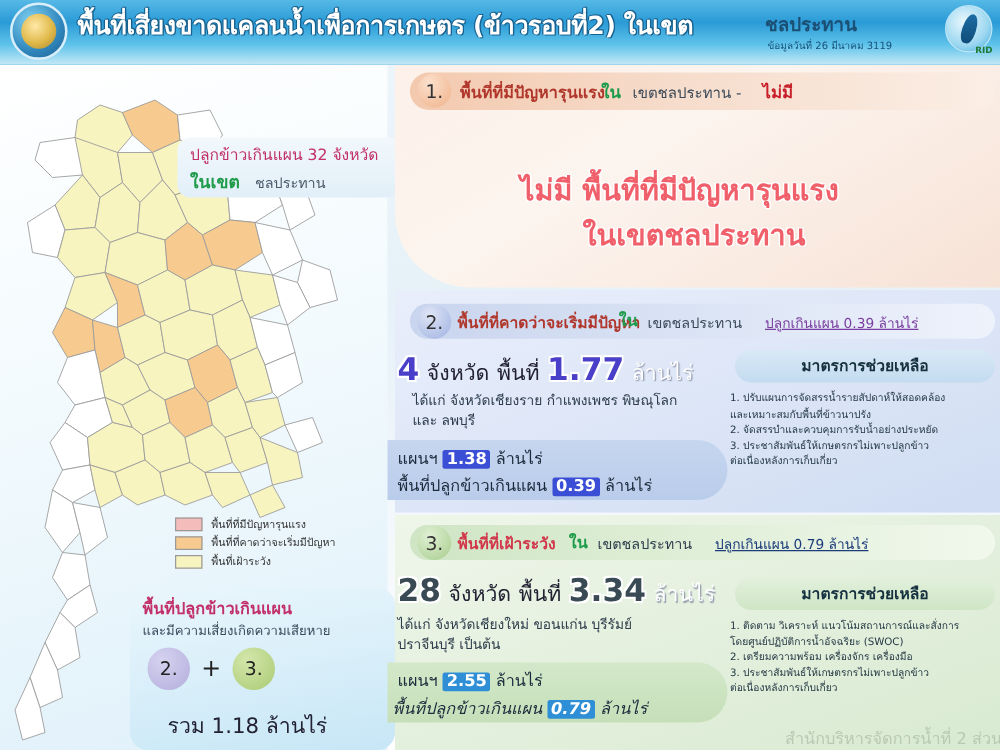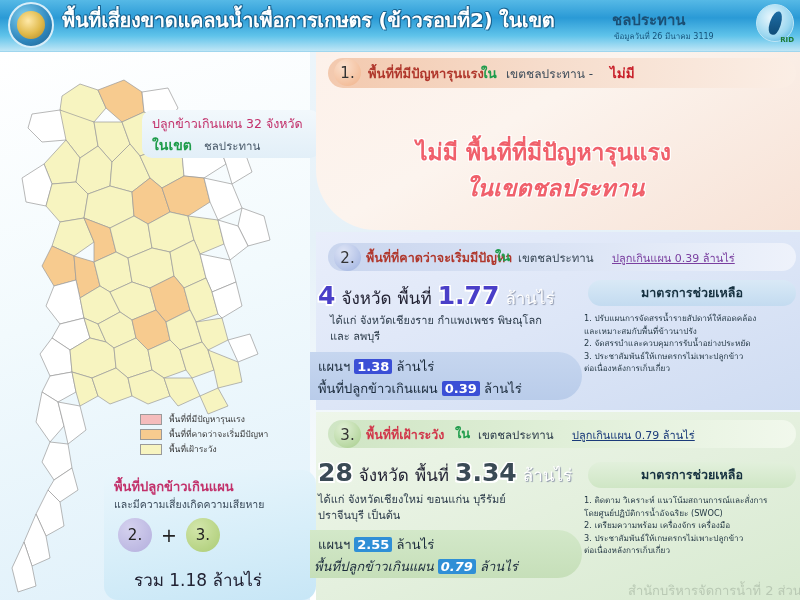--- a/index.html
+++ b/index.html
@@ -138,21 +138,20 @@
     position: absolute; left: 416px; top: 134px;
     font-size: 23px; font-weight: bold; color: #f0606b;
     text-shadow: 1px 1px 0 #fff, -1px -1px 0 #fff, 1px -1px 0 #fff, -1px 1px 0 #fff;
     white-space: nowrap;
   }
   #sec1-big2 {
     position: absolute; left: 466px; top: 170px;
     font-size: 23px; font-weight: bold; color: #f0606b;
     text-shadow: 1px 1px 0 #fff, -1px -1px 0 #fff, 1px -1px 0 #fff, -1px 1px 0 #fff;
     white-space: nowrap;
-    font-style: italic;
   }
 
   
   #sec2-panel {
     position: absolute; left: 316px; top: 232px; width: 484px; height: 178px;
     background: linear-gradient(160deg, #e9eefb 0%, #dde6f7 50%, #cfdcf2 100%);
   }
   #sec2-bar {
     position: absolute; left: 328px; top: 243px; width: 468px; height: 28px;
     background: linear-gradient(90deg, #c9d5ee 0%, #dbe4f5 50%, #eef2fb 100%);

